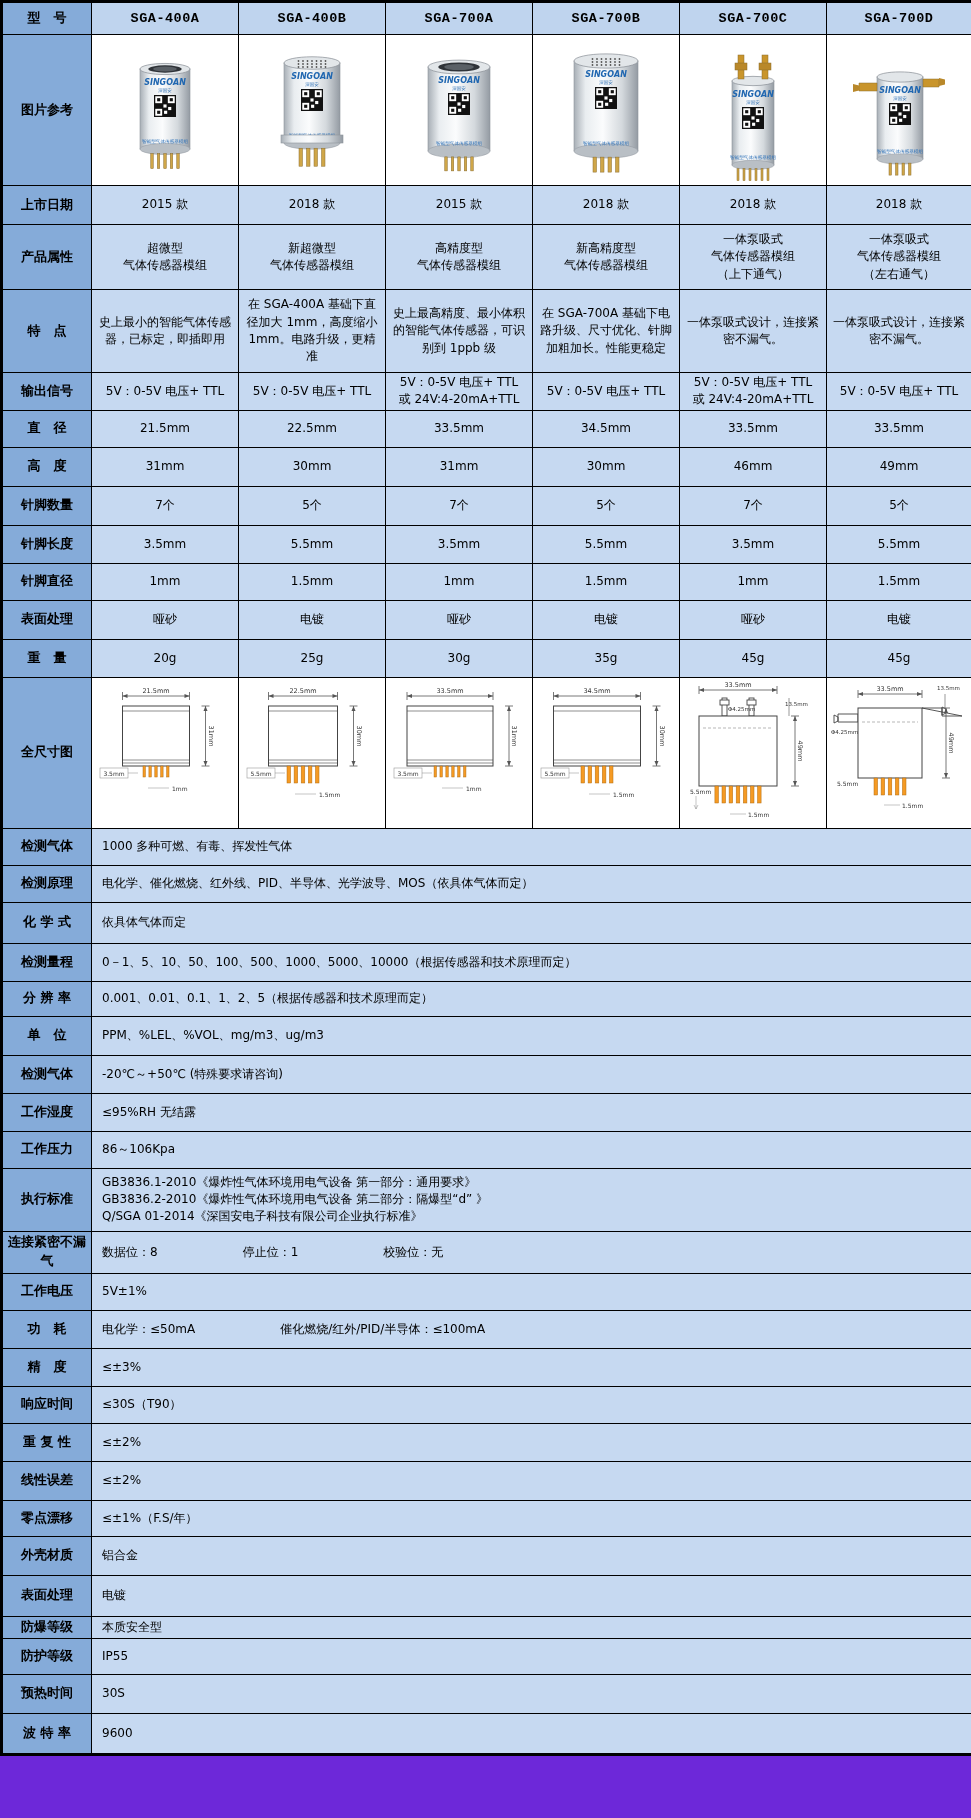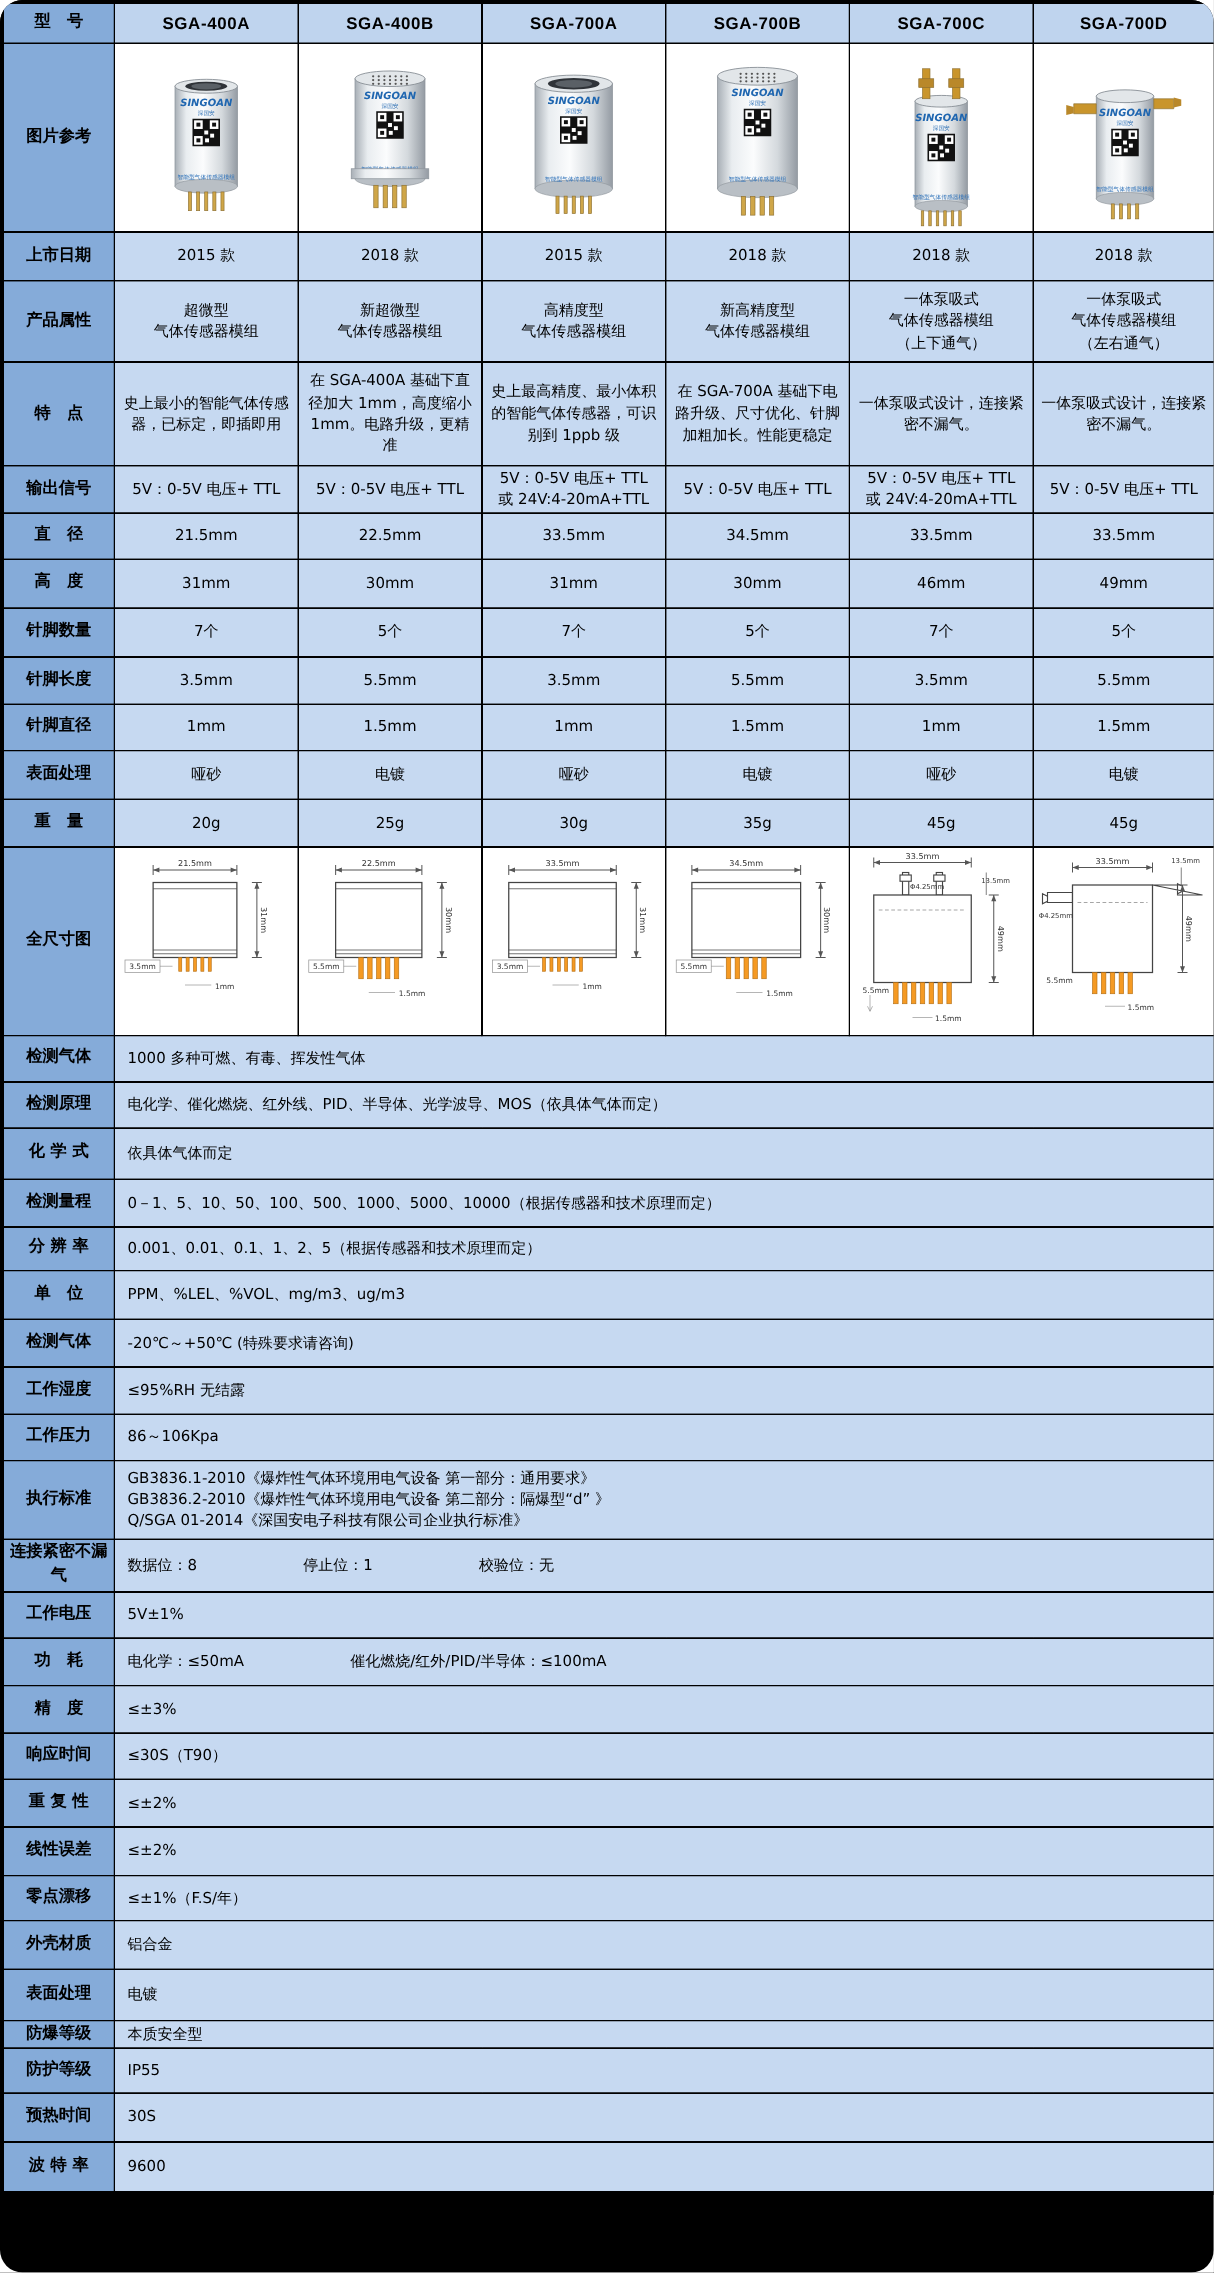--- a/index.html
+++ b/index.html
@@ -1,23 +1,23 @@
 <!DOCTYPE html>
 <html><head>
 <meta charset="utf-8">
 <style>
   html,body{margin:0;padding:0;background:#fff;}
-  .page{width:971px;height:1818px;background:#000000;overflow:hidden;border-radius:18px;}
+  .page{width:971px;height:1818px;background:#6d28d9;overflow:hidden;}
   table{border-collapse:collapse;table-layout:fixed;width:971px;border:3px solid #000;}
   td{border:1.5px solid #000;overflow:hidden;padding:1px 4px;text-align:center;vertical-align:middle;
      color:#000;font-family:"DejaVu Sans","Liberation Sans",sans-serif;font-size:12px;
      line-height:1.45;white-space:pre-line;}
   td.label{background:#85ABD9;font-weight:bold;font-size:13px;padding:1px 2px;}
   td.model{background:#BFD4EE;font-weight:bold;font-size:13.5px;
-     font-family:Liberation Sans, sans-serif;letter-spacing:.5px;}
+     font-family:Liberation Mono, monospace;letter-spacing:.5px;}
   td.cell{background:#C6D9F1;}
   td.photo,td.draw{background:#fff;padding:0;}
   td.wide{background:#C6D9F1;text-align:left;padding-left:10px;}
   .part{display:inline-block;}
   .part:not(:last-child){margin-right:85px;text-align:right;}
   svg{display:block;margin:0 auto;}
   svg text{font-family:"DejaVu Sans","Liberation Sans",sans-serif;}
 </style>
 </head>
 <body>

